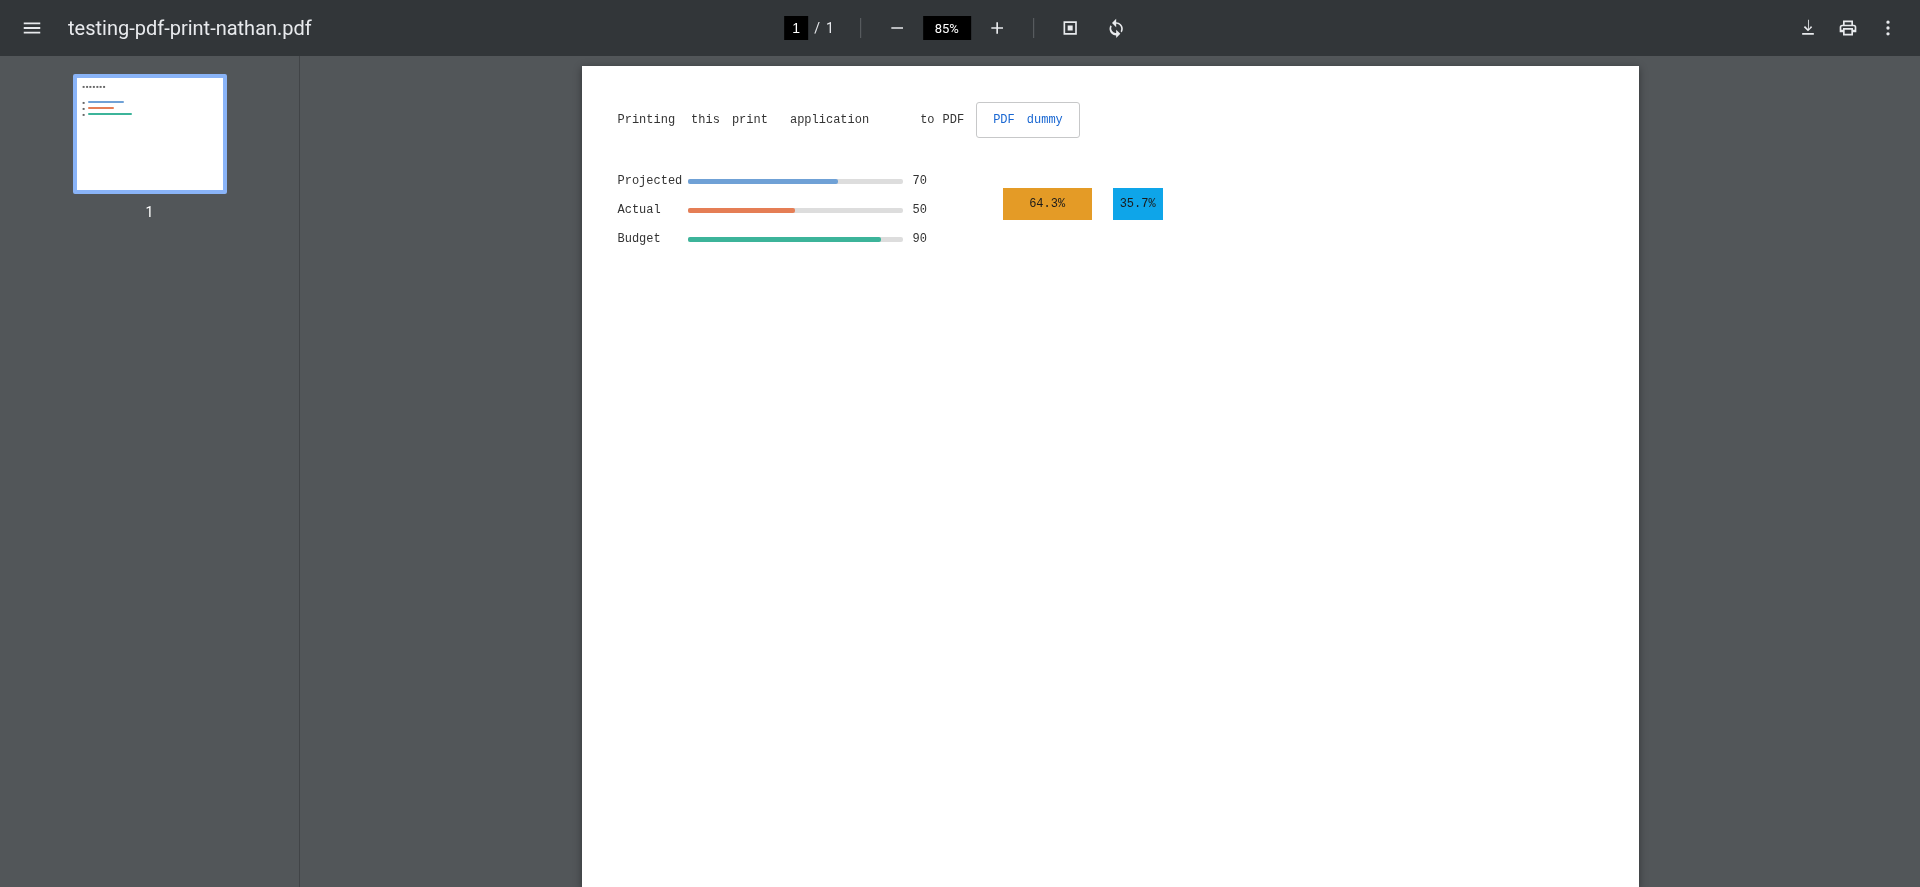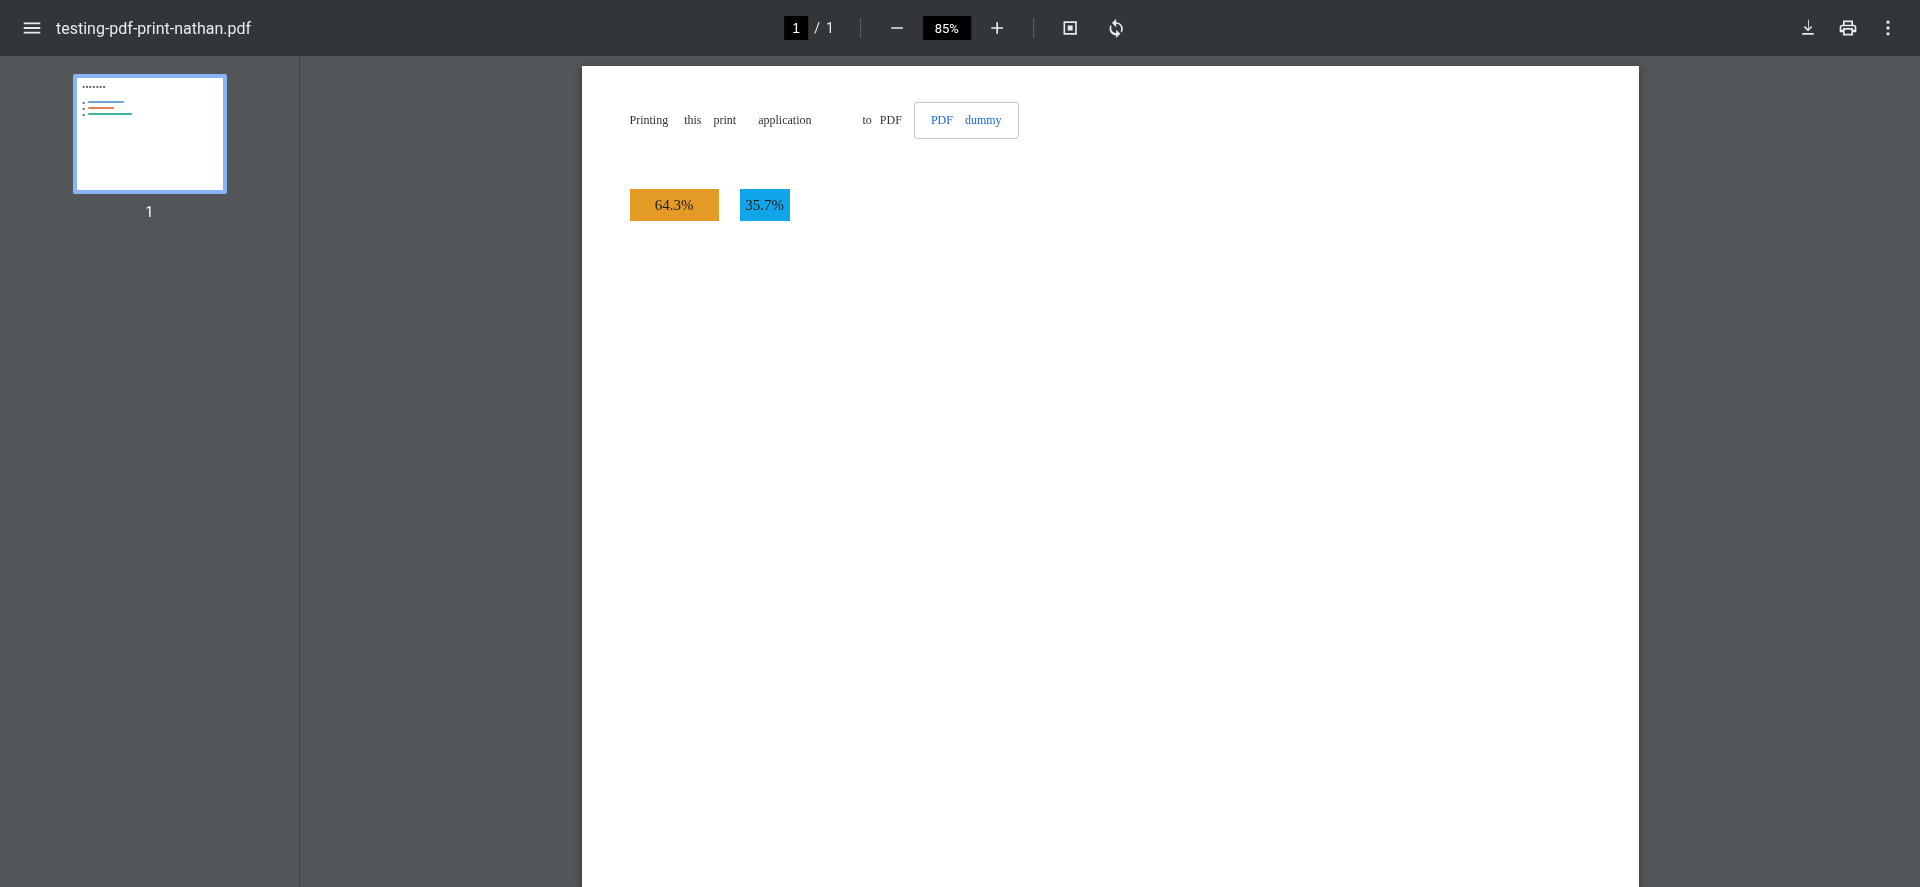--- a/index.html
+++ b/index.html
@@ -42,21 +42,21 @@
     flex: 0 0 auto;
   }
   .toolbar-left { display:flex; align-items:center; padding-left:12px; }
   .icon-btn {
     width: 40px; height: 40px;
     display:flex; align-items:center; justify-content:center;
     border-radius: 50%;
     cursor:pointer;
   }
   .menu-icon svg, .toolbar svg { fill: var(--text-light); }
-  .filename { margin-left: 4px; font-size: 16px; }
+  .filename { margin-left: 16px; font-size: 20px; }
   .toolbar-center {
     position:absolute;
     left:50%;
     transform:translateX(-50%);
     display:flex;
     align-items:center;
     gap:6px;
   }
   .page-input {
     width: 24px; height: 24px;
@@ -121,22 +121,22 @@
     justify-content:center;
     overflow:auto;
     padding-top:10px;
   }
   .page {
     width: 1057px;
     min-height: 816px;
     background: var(--page-bg);
     box-shadow: 0 2px 8px rgba(0,0,0,.4);
     position:relative;
-    padding: 36px 48px;
-    font-family: Liberation Serif, serif;
+    padding: 36px 36px;
+    font-family: Liberation Mono, monospace;
     color:#333;
   }
   
   .title-row {
     display:flex;
     align-items:center;
     gap: 26px;
     font-size:12px;
     color:#333;
   }
@@ -173,21 +173,21 @@
   }
   .bar-fill {
     position:absolute;
     left:0; top:0; bottom:0;
     border-radius:2px;
   }
   .stacked {
     width:160px;
     height:32px;
     display:flex;
-    font-size:15px;
+    font-size:12px;
     margin-top: 14px;
     gap: 21px;
   }
   .stacked-seg {
     display:flex;
     align-items:center;
     justify-content:center;
     color:#1b1b1b;
   }
 </style>
@@ -287,20 +287,37 @@
           <span class="word" style="margin-left:-4px;">application</span>
           <span class="word" style="margin-left:25px;">to</span>
           <span class="word" style="margin-left:-18px;">PDF</span>
           <div class="chip" style="margin-left:-14px;">
             <span>PDF</span>
             <span>dummy</span>
           </div>
         </div>
 
         <div class="bars-section">
+          <div class="bars-table" id="bars-table">
+              <div>Projected</div>
+              <div class="bar-track">
+                <div class="bar-fill" style="width: 70%; background: rgb(111, 161, 214);"></div>
+              </div>
+              <div>70</div>
+              <div>Actual</div>
+              <div class="bar-track">
+                <div class="bar-fill" style="width: 50%; background: rgb(229, 126, 85);"></div>
+              </div>
+              <div>50</div>
+              <div>Budget</div>
+              <div class="bar-track">
+                <div class="bar-fill" style="width: 90%; background: rgb(60, 180, 154);"></div>
+              </div>
+              <div>90</div>
+            </div>
           <div class="stacked" id="stacked-bar">
               <div class="stacked-seg" style="width: 64.3%; background: rgb(228, 155, 38);">64.3%</div>
               <div class="stacked-seg" style="width: 35.7%; background: #0ea5e9;">35.7%</div>
             </div>
         </div>
 
       </div>
     </div>
   </div>
 </div>

